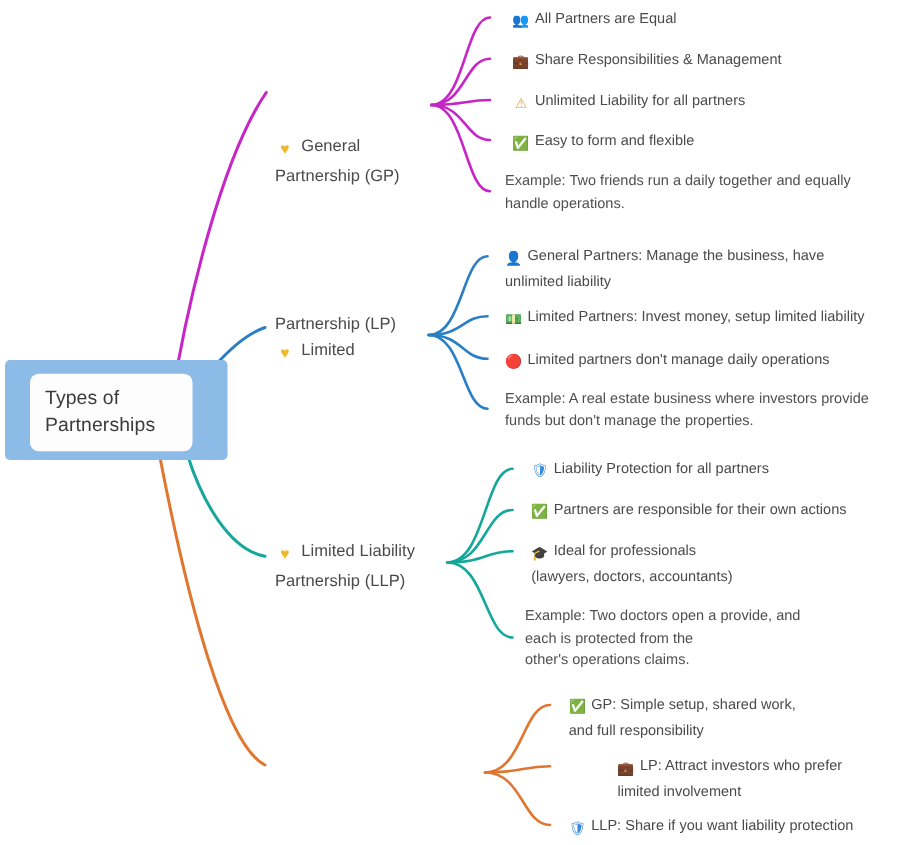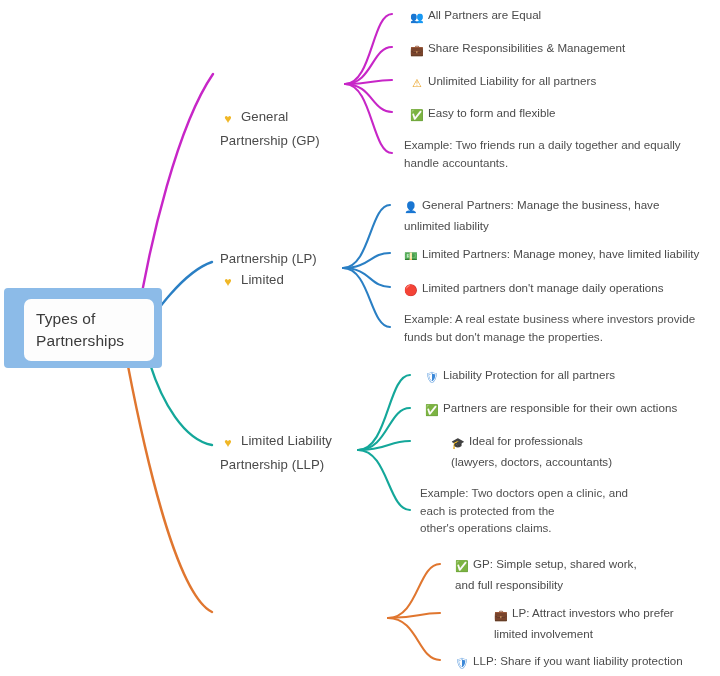--- a/index.html
+++ b/index.html
@@ -25,21 +25,21 @@
     width: 720px;
     height: 676px;
     pointer-events: none;
   }
 
   
   .root-frame {
     position: absolute;
     left: 4px;
     top: 288px;
-    width: 158px;
+    width: 178px;
     height: 80px;
     background: #8cbbe8;
     border-radius: 4px;
     box-sizing: border-box;
     z-index: 3;
   }
   .root-inner {
     position: absolute;
     left: 20px;
     top: 11px;
@@ -179,38 +179,38 @@
     <span class="licon ic-case">💼</span><span>Share Responsibilities &amp; Management</span>
   </div>
   <div class="leaf" style="left:410px; top:72px;">
     <span class="licon ic-warn">⚠</span><span>Unlimited Liability for all partners</span>
   </div>
   <div class="leaf" style="left:410px; top:104px;">
     <span class="licon ic-check">✅</span><span>Easy to form and flexible</span>
   </div>
   <div class="leaf noicon" style="left:404px; top:136px; width:300px;">
     <div>Example: Two friends run a daily together and equally</div>
-    <div>handle accountants.</div>
+    <div>handle operations.</div>
   </div>
 
   <div class="branch" style="left:220px; top:248px;">
     <div class="branch-label">
       <span>Partnership (LP)</span>
     </div>
     <div class="branch-label">
       <span class="bicon ic-gold">♥</span><span>Limited</span>
     </div>
   </div>
 
   <div class="leaf" style="left:404px; top:196px; width:300px;">
     <span class="licon ic-person">👤</span><span>General Partners: Manage the business, have</span>
     <div>unlimited liability</div>
   </div>
   <div class="leaf" style="left:404px; top:245px;">
-    <span class="licon ic-money">💵</span><span>Limited Partners: Manage money, have limited liability</span>
+    <span class="licon ic-money">💵</span><span>Limited Partners: Invest money, setup limited liability</span>
   </div>
   <div class="leaf" style="left:404px; top:279px;">
     <span class="licon ic-red">🔴</span><span>Limited partners don't manage daily operations</span>
   </div>
   <div class="leaf noicon" style="left:404px; top:310px; width:305px;">
     <div>Example: A real estate business where investors provide</div>
     <div>funds but don't manage the properties.</div>
   </div>
 
   <div class="branch" style="left:220px; top:430px;">
@@ -221,26 +221,26 @@
       <span>Partnership (LLP)</span>
     </div>
   </div>
 
   <div class="leaf" style="left:425px; top:366px;">
     <span class="licon ic-shield">🛡</span><span>Liability Protection for all partners</span>
   </div>
   <div class="leaf" style="left:425px; top:399px;">
     <span class="licon ic-check">✅</span><span>Partners are responsible for their own actions</span>
   </div>
-  <div class="leaf" style="left:425px; top:432px; width:250px;margin-left:26px;">
+  <div class="leaf" style="left:425px; top:432px; width:250px;">
     <span class="licon ic-judge">🎓</span><span>Ideal for professionals</span>
     <div>(lawyers, doctors, accountants)</div>
   </div>
   <div class="leaf noicon" style="left:420px; top:484px; width:260px;">
-    <div>Example: Two doctors open a clinic, and</div>
+    <div>Example: Two doctors open a provide, and</div>
     <div>each is protected from the</div>
     <div>other's operations claims.</div>
   </div>
 
 
   <div class="leaf" style="left:455px; top:555px; width:230px;">
     <span class="licon ic-check">✅</span><span>GP: Simple setup, shared work,</span>
     <div>and full responsibility</div>
   </div>
   <div class="leaf" style="left:455px; top:604px; width:230px;margin-left:39px;">

